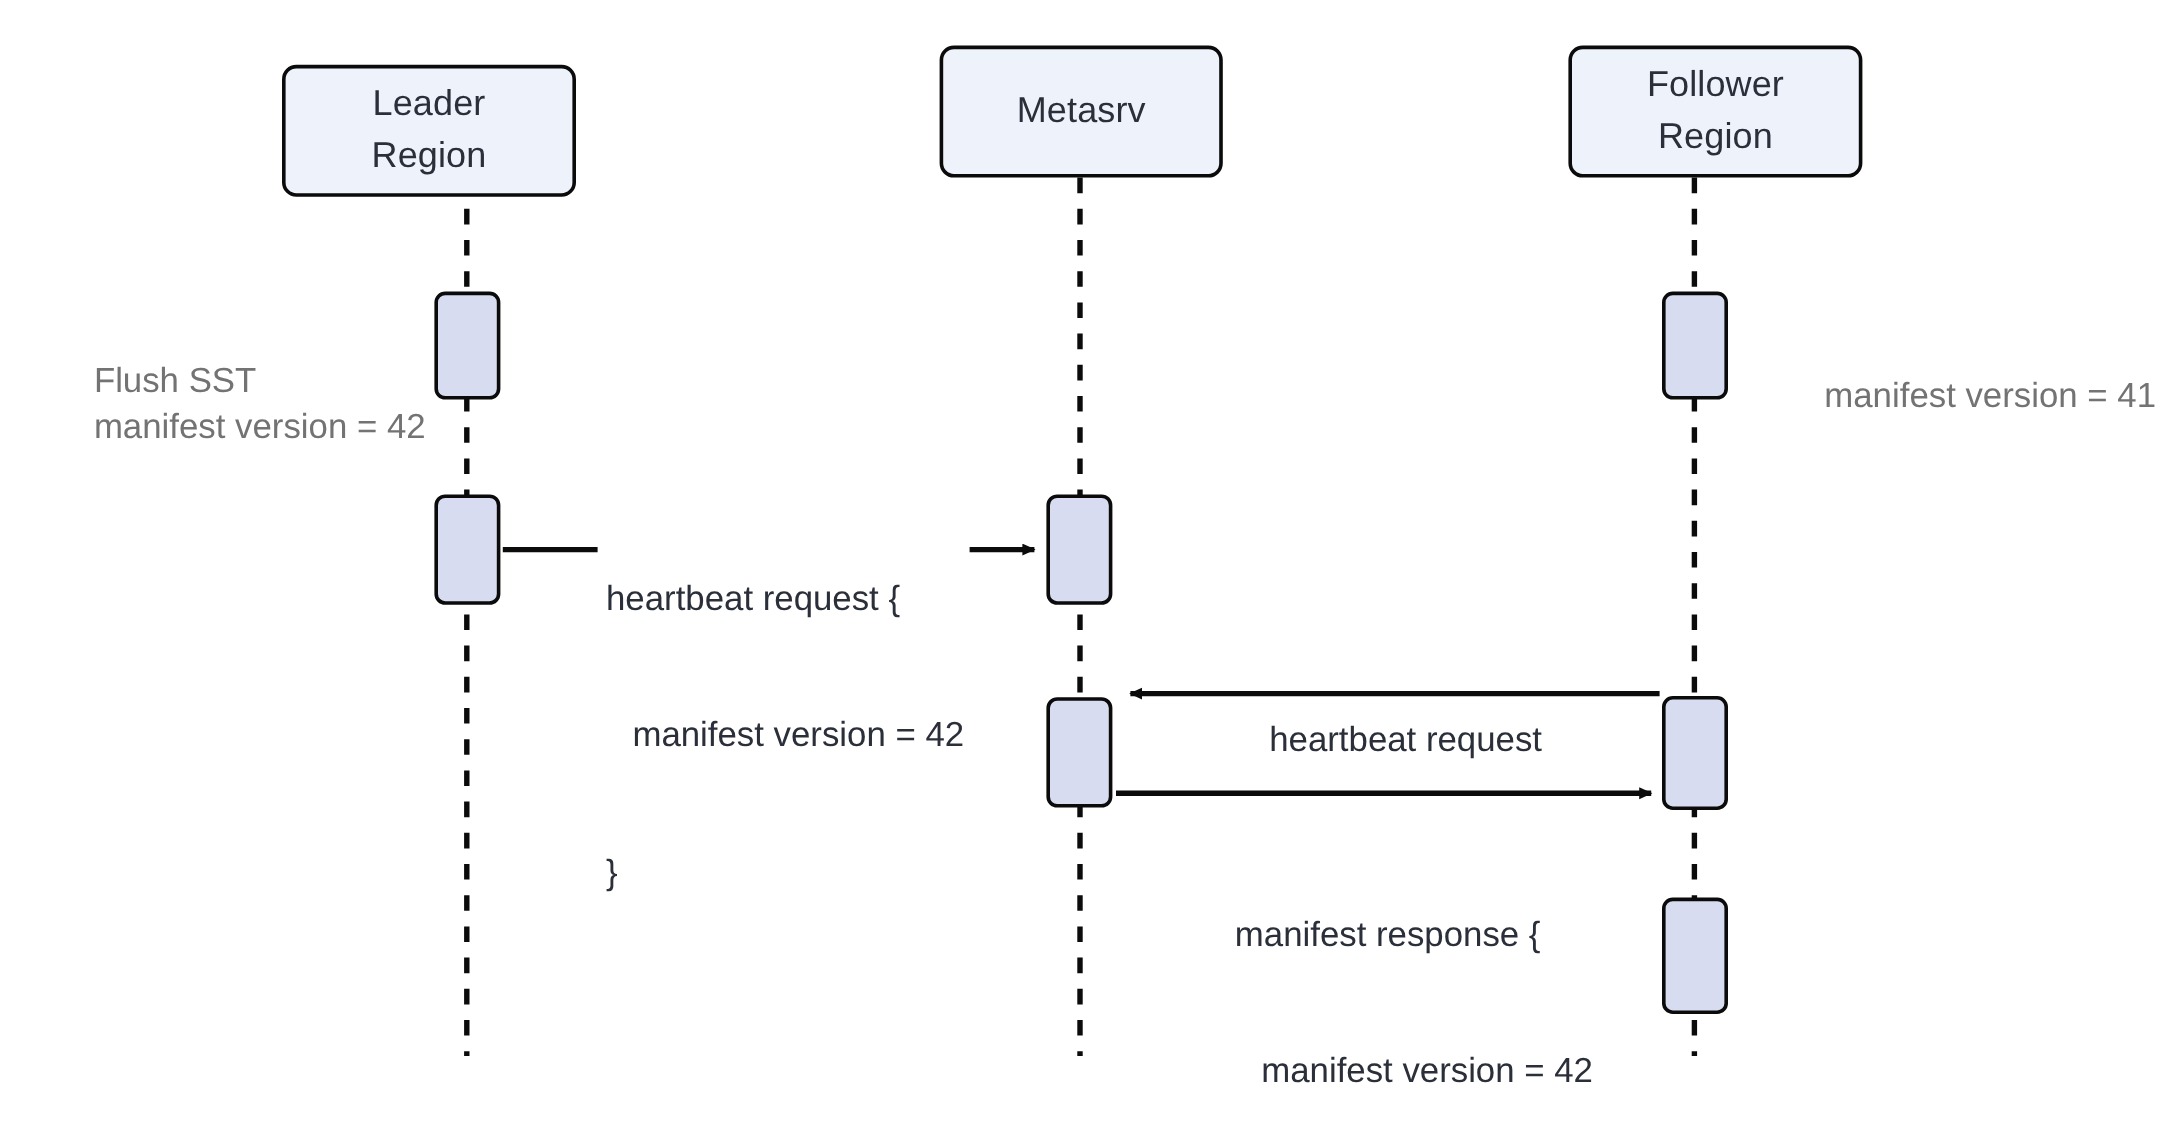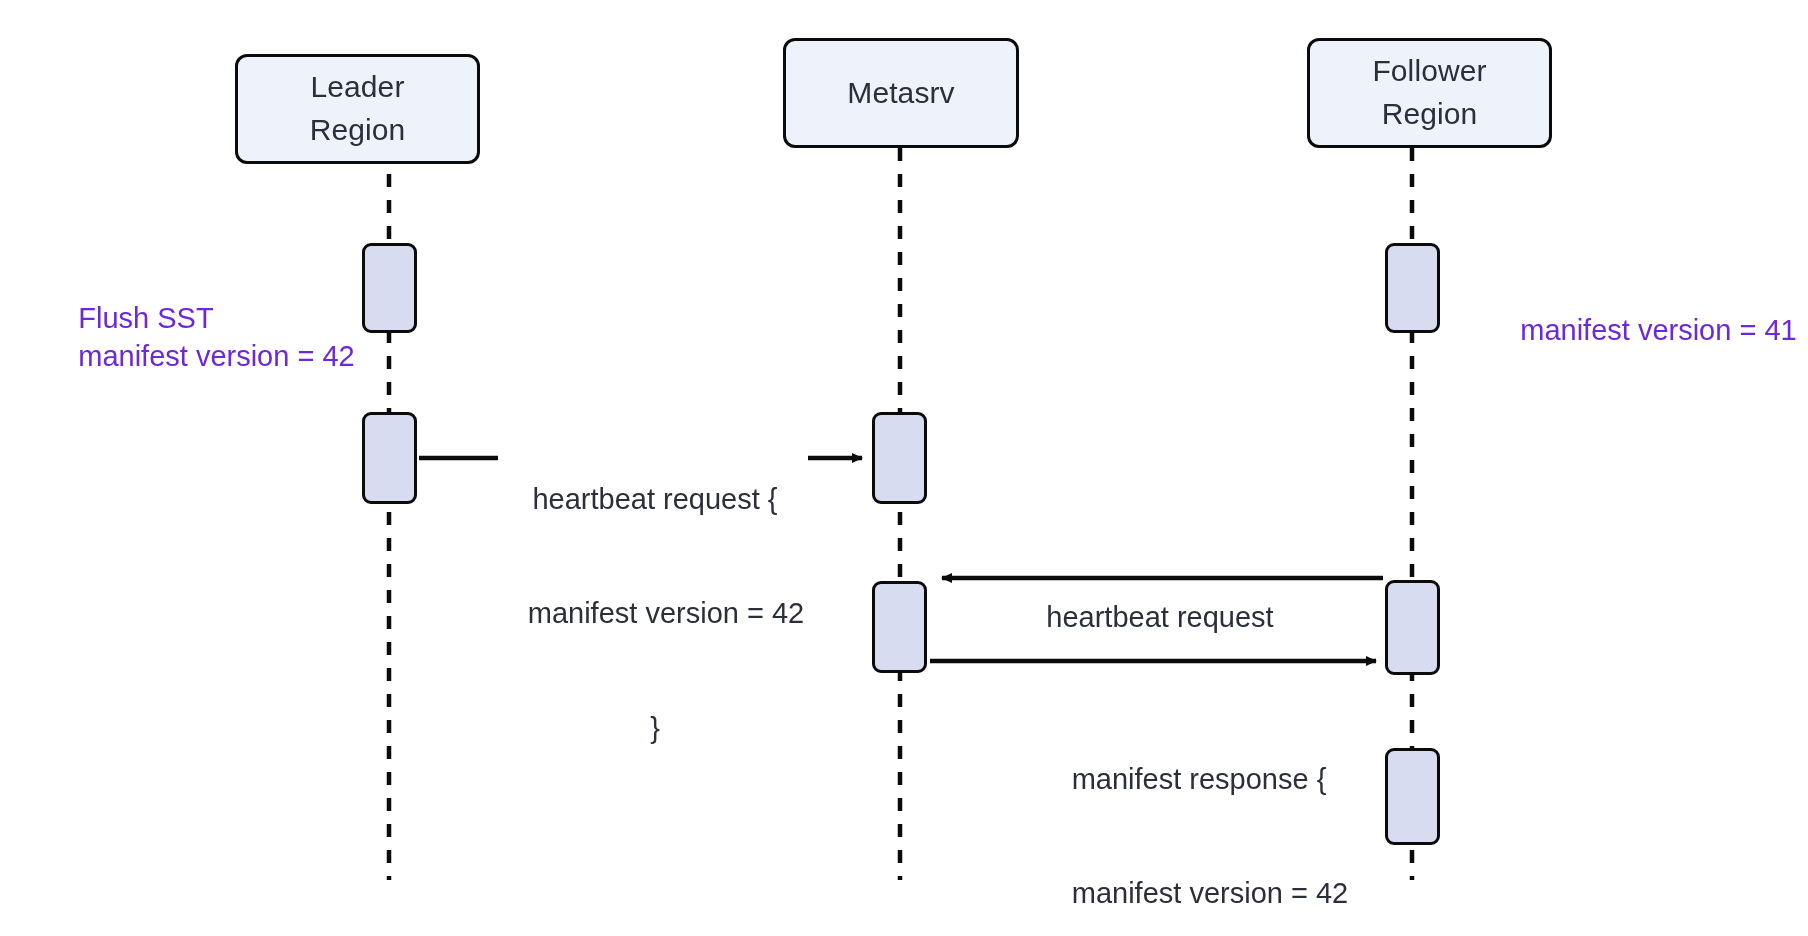--- a/index.html
+++ b/index.html
@@ -45,48 +45,48 @@
   }
   .activation {
     position: absolute;
     box-sizing: border-box;
     background: #d8dcf0;
     border: 3.5px solid #0b0b0b;
     border-radius: 9px;
   }
   .note {
     position: absolute;
-    color: #6d28d9;
+    color: #737373;
     font-size: 29px;
     line-height: 1.33;
     white-space: pre;
   }
   .note.right-of {
     text-align: right;
   }
   .note.left-of {
     text-align: left;
   }
   .msg-label {
     position: absolute;
     color: #2b2f3a;
     font-size: 29px;
     line-height: 1.32;
     white-space: pre;
-    text-align: center;
+    text-align: left;
   }
   .msg-label .indent {
     display: block;
     padding-left: 22px;
   }
   .msg-label .flat {
     display: block;
   }
   .msg-label.centered {
-    text-align: center;
+    text-align: right;
   }
 </style>
 </head>
 <body>
 
 <div id="canvas">
 
   <svg id="diagram-svg" viewBox="0 0 1808 936">
     <defs>
       <marker id="arrow-right" markerWidth="12" markerHeight="12" refX="10" refY="5" orient="auto" markerUnits="userSpaceOnUse">

